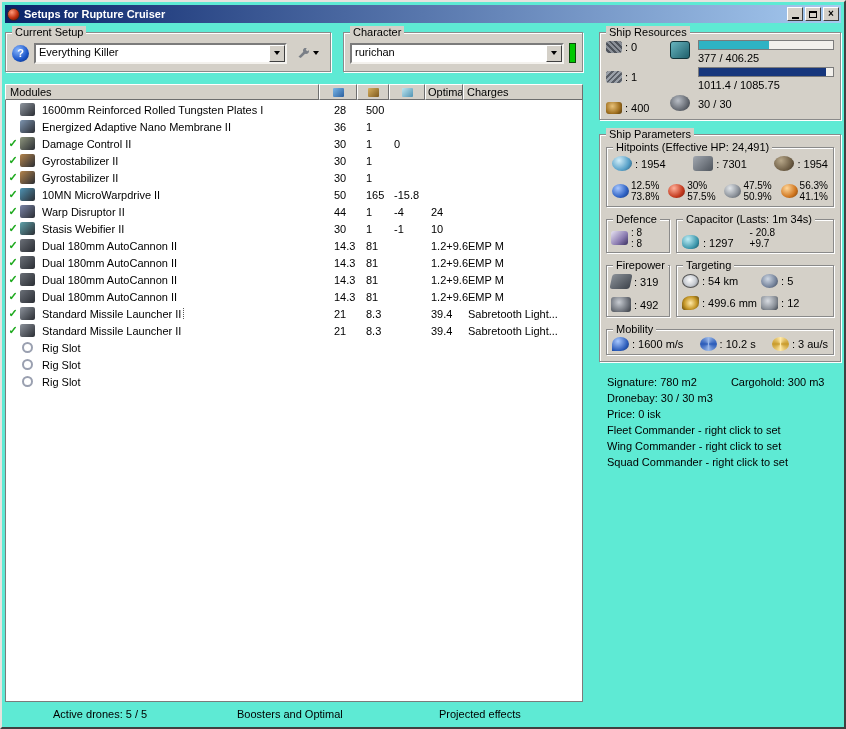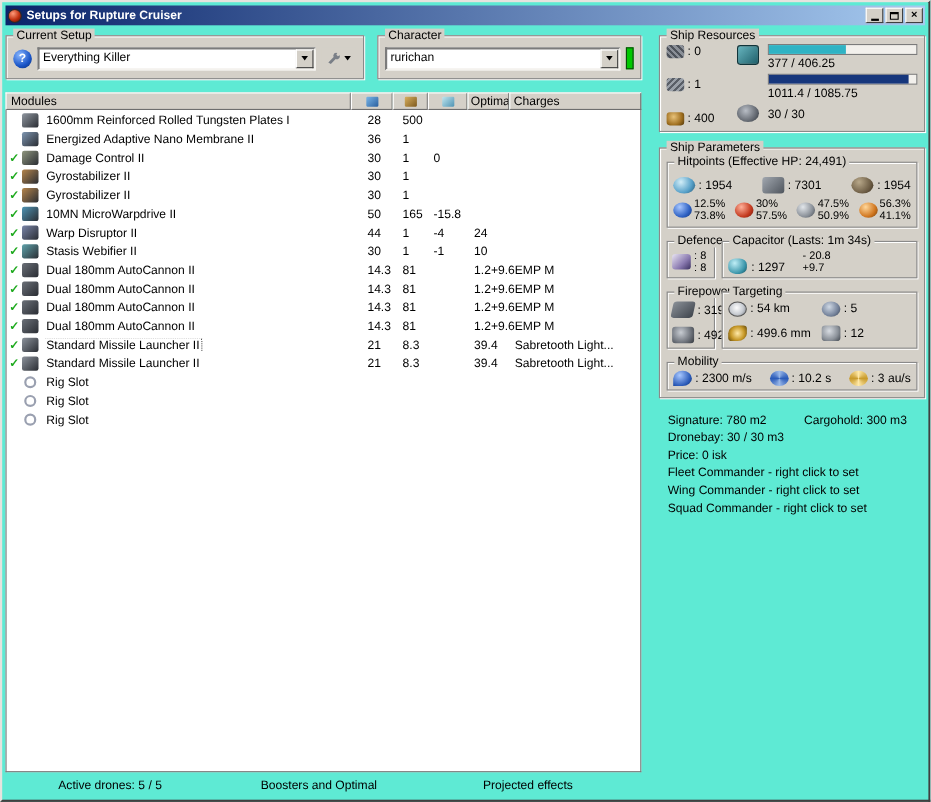--- a/index.html
+++ b/index.html
@@ -111,27 +111,27 @@
   .i-scanres{background:radial-gradient(circle at 50% 50%,#ffe9a8,#c89a2a 55%,#5e4408);border-radius:50% 20% 50% 20%}
   .i-sensor{background:radial-gradient(circle at 40% 35%,#d8dce2,#8a9098 60%,#3e444c);border-radius:20%}
   .i-speed{border-radius:50% 50% 50% 0;background:radial-gradient(circle at 35% 30%,#a8c8ff,#2a5ab8 65%,#0e2a60)}
   .i-agility{border-radius:50%;background:conic-gradient(#9ab8e8,#2a5ab8,#9ab8e8,#2a5ab8,#9ab8e8)}
   .i-warp{border-radius:50%;background:conic-gradient(#ffe9a8,#c89a2a,#ffe9a8,#c89a2a,#ffe9a8)}
   
   .gb-params{margin-top:14px;flex:none}
   .params-body{padding:12px 6px 6px}
   .inner{background:#d4d0c8}
   .hp .hp-pad{padding:8px 5px 4px}
-  .hp-row1{display:flex;justify-content:space-between;align-items:flex-end;height:20px}
+  .hp-row1{display:flex;justify-content:space-between;align-items:flex-start;height:20px}
   .pv{display:flex;align-items:center;gap:3px;white-space:nowrap}
   .hp-row2{display:flex;justify-content:space-between;align-items:center;margin-top:4px}
   .rc{display:flex;align-items:center;gap:2px}
   .rstack{display:flex;flex-direction:column;line-height:11px;font-size:10px}
   .prow{display:flex;gap:6px;margin-top:12px}
-  .gb-def,.gb-fp{width:44px;flex:none}
+  .gb-def,.gb-fp{width:64px;flex:none}
   .gb-cap,.gb-tgt{flex:1}
   .def-body{display:flex;align-items:center;gap:3px;padding:7px 4px 3px}
   .cap-body{display:flex;align-items:flex-end;gap:4px;padding:7px 5px 3px}
   .capr{margin-left:12px}
   .fp-body{padding:8px 4px 4px;display:flex;flex-direction:column;gap:8px}
   .tgt-grid{display:grid;grid-template-columns:1fr 1fr;gap:8px 4px;padding:8px 5px 4px}
   .gb-mob{margin-top:12px}
   .mob-body{display:flex;justify-content:space-between;align-items:center;padding:7px 5px 3px}
   
   .info{margin-top:12px;padding-left:8px;line-height:16px}
@@ -538,21 +538,21 @@
                   </div>
               </div>
             </div>
           </div>
 
           <div class="gbox inner gb-mob">
             <span class="glabel">Mobility</span>
             <div class="mob-body">
               <div class="pv">
                   <span class="pic sm2 i-speed"></span>
-                  <span>: 2300 m/s</span>
+                  <span>: 1600 m/s</span>
                 </div>
               <div class="pv">
                   <span class="pic sm2 i-agility"></span>
                   <span>: 10.2 s</span>
                 </div>
               <div class="pv">
                   <span class="pic sm2 i-warp"></span>
                   <span>: 3 au/s</span>
                 </div>
             </div>

